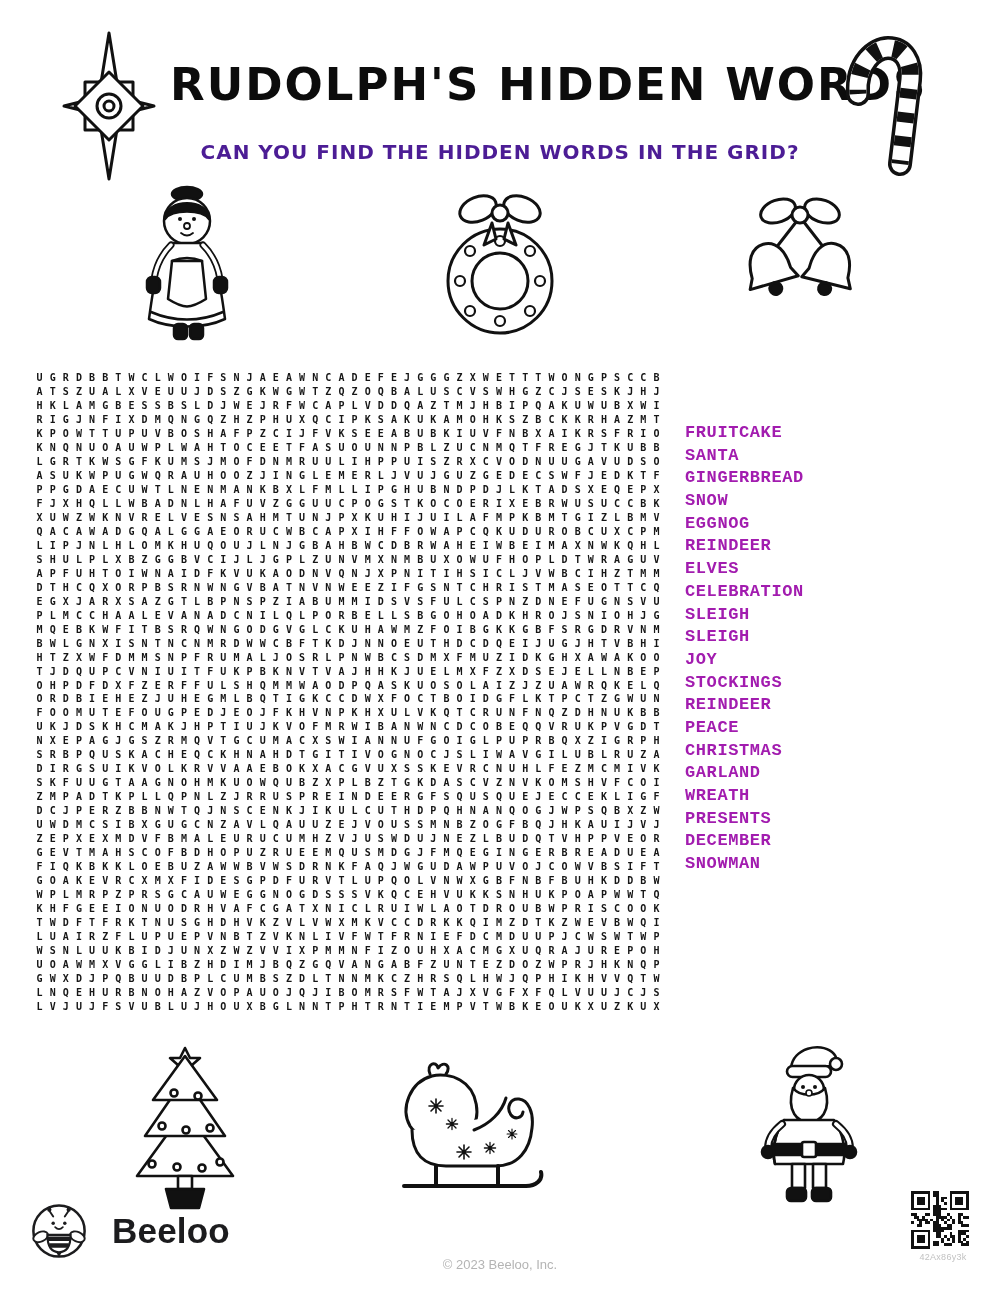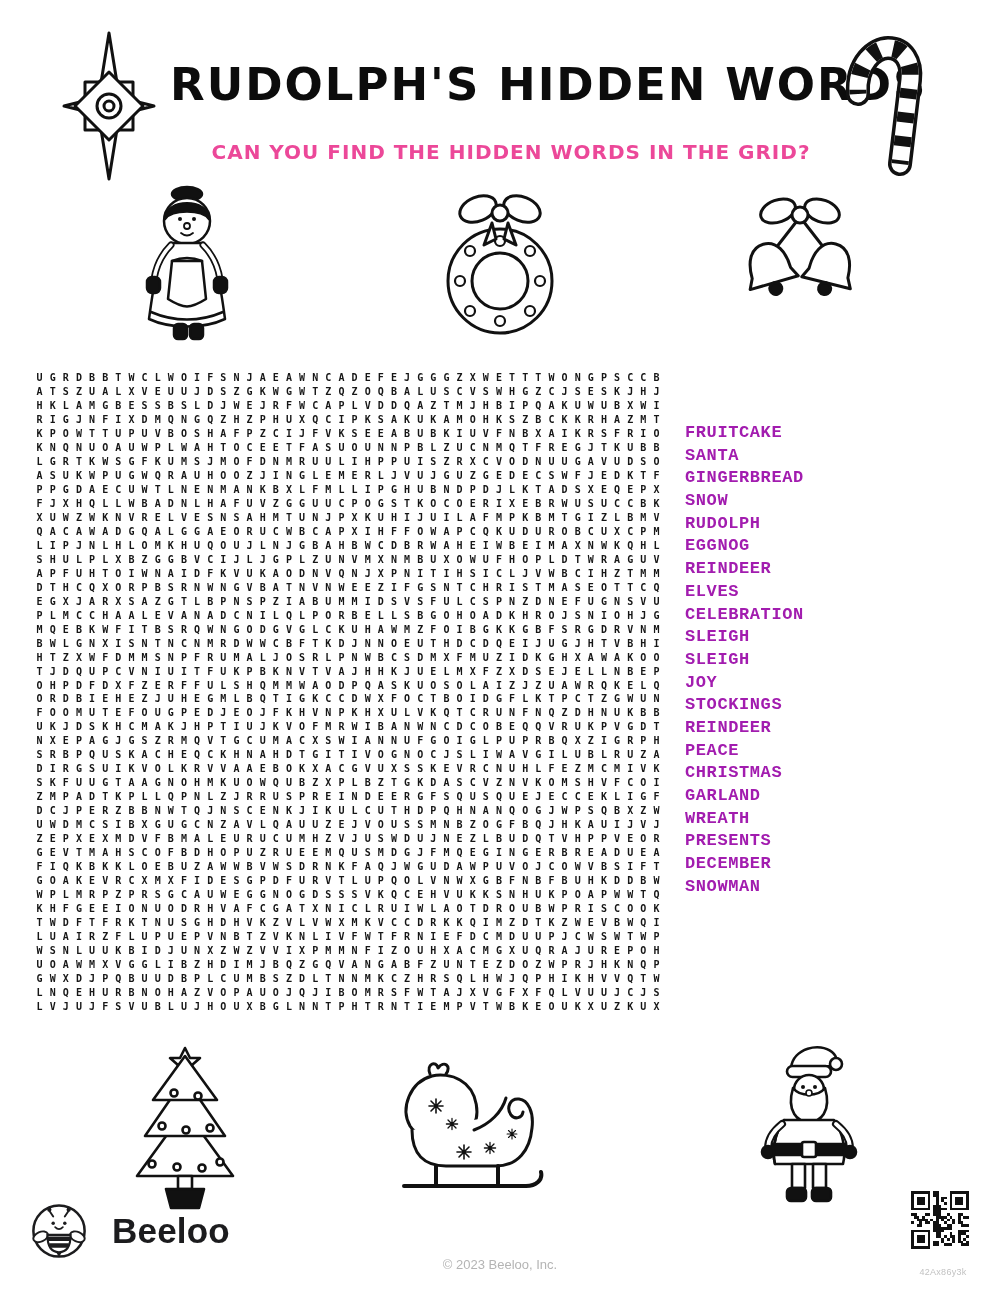--- a/index.html
+++ b/index.html
@@ -6,23 +6,23 @@
   .page{position:relative;width:1000px;height:1294px;background:#ffffff;
         font-family:"Liberation Sans",sans-serif;overflow:hidden;margin:0 auto;}
   svg{display:block;}
   .abs{position:absolute;}
 
   
   .star-wrap{left:52px;top:30px;width:115px;height:152px;}
   .title{left:170px;top:58px;width:660px;text-align:center;
          font-family:"DejaVu Sans",sans-serif;font-size:45px;font-weight:900;
          letter-spacing:2px;color:#0c0c0c;white-space:nowrap;}
-  .subtitle{left:181px;top:140px;width:660px;text-align:center;
+  .subtitle{left:170px;top:140px;width:660px;text-align:center;
             font-family:"DejaVu Sans",sans-serif;font-size:20px;font-weight:900;
-            letter-spacing:1px;color:#ec4899;white-space:nowrap;}
+            letter-spacing:1px;color:#4c1d95;white-space:nowrap;}
   .cane-wrap{left:842px;top:36px;width:82px;height:142px;}
 
   
   .mrs-claus{left:138px;top:181px;width:100px;height:162px;}
   .wreath{left:426px;top:179px;width:148px;height:166px;}
   .bells{left:726px;top:191px;width:148px;height:124px;}
   .tree{left:114px;top:1036px;width:142px;height:174px;}
   .sleigh{left:386px;top:1034px;width:172px;height:172px;}
   .santa{left:758px;top:1040px;width:102px;height:168px;}
 
@@ -38,21 +38,21 @@
          font-family:Liberation Mono, monospace;color:#a21caf;}
   .word{height:22.7px;line-height:22.7px;font-size:17px;font-weight:900;
         letter-spacing:0.6px;}
 
   
   .brand{left:30px;top:1202px;display:flex;align-items:center;gap:24px;}
   .brand-name{font-size:35px;font-weight:800;color:#1c1c1e;letter-spacing:0.2px;}
   .copyright{left:0;top:1257px;width:1000px;text-align:center;
              font-size:13px;color:#b4b4b4;}
   .qr-block{left:911px;top:1191px;width:64px;text-align:center;}
-  .qr-label{margin-top:18px;font-size:9px;color:#c2c2c2;letter-spacing:0.3px;}
+  .qr-label{margin-top:3px;font-size:9px;color:#c2c2c2;letter-spacing:0.3px;}
 </style>
 </head>
 <body>
 
 <div class="page">
 
   <div class="abs star-wrap">
     <svg viewBox="0 0 115 150" width="115" height="152">
       <g fill="#fff" stroke="#111" stroke-width="3" stroke-linejoin="round">
         <polygon points="57,2 66,58 57,75 48,58"></polygon>
@@ -2360,21 +2360,20 @@
       <span class="cell">K</span>
       <span class="cell">U</span>
       <span class="cell">X</span>
     </div>
 
   <div class="abs words">
       <div class="word">FRUITCAKE</div>
       <div class="word">SANTA</div>
       <div class="word">GINGERBREAD</div>
       <div class="word">SNOW</div>
-      <div class="word">RUDOLPH</div>
       <div class="word">EGGNOG</div>
       <div class="word">REINDEER</div>
       <div class="word">ELVES</div>
       <div class="word">CELEBRATION</div>
       <div class="word">SLEIGH</div>
       <div class="word">SLEIGH</div>
       <div class="word">JOY</div>
       <div class="word">STOCKINGS</div>
       <div class="word">REINDEER</div>
       <div class="word">PEACE</div>

